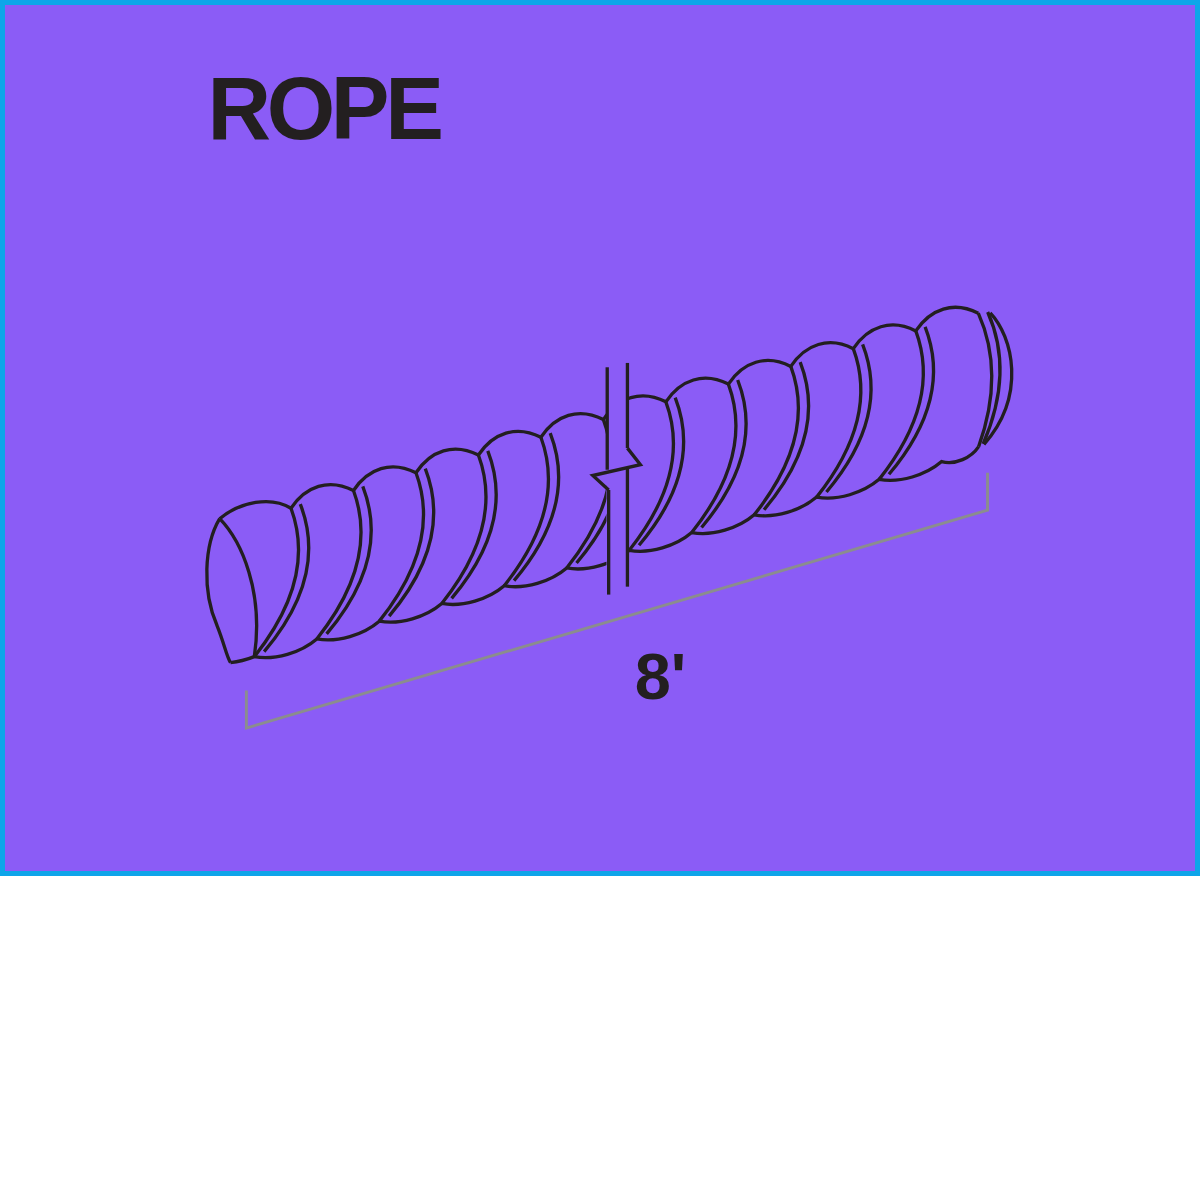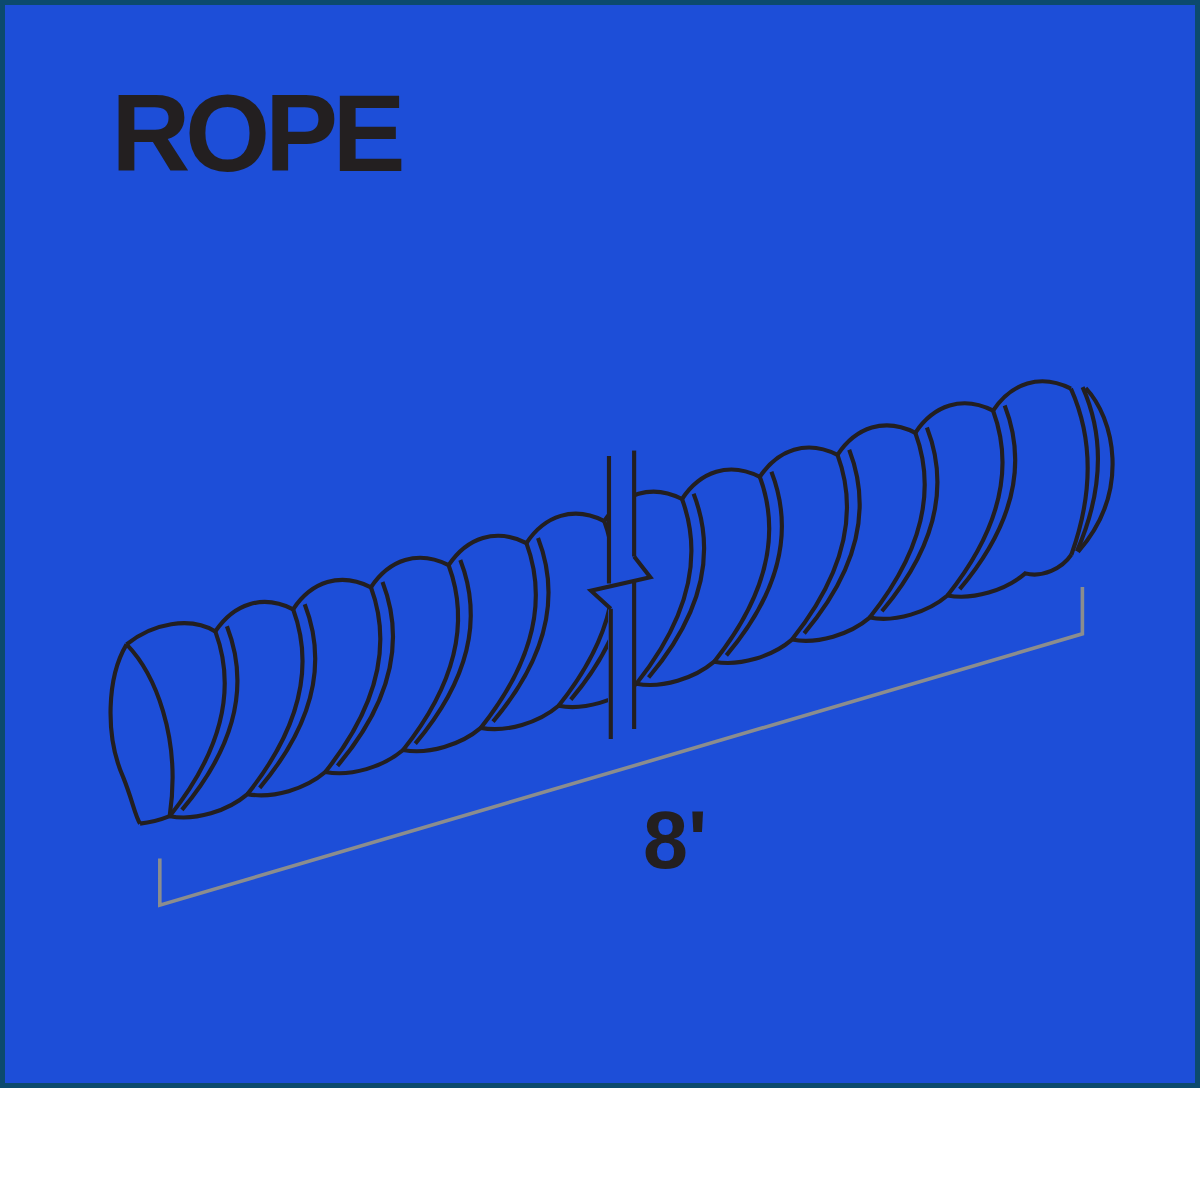--- a/index.html
+++ b/index.html
@@ -1,21 +1,21 @@
 <!DOCTYPE html>
 <html><head>
 <meta charset="utf-8">
 <style>
   html,body{margin:0;padding:0;background:#ffffff;}
   .canvas{
     position:relative;
-    width:1200px;height:1088px;
+    width:1200px;height:876px;
     box-sizing:border-box;
-    border:5px solid #0c4a6e;
-    background:#1d4ed8;
+    border:5px solid #0ea5e9;
+    background:#8b5cf6;
     overflow:hidden;
   }
   .canvas svg{display:block;width:100%;height:100%;}
   text{
     font-family:"Liberation Sans","DejaVu Sans",sans-serif;
     font-weight:bold;
   }
 </style>
 </head>
 <body>

